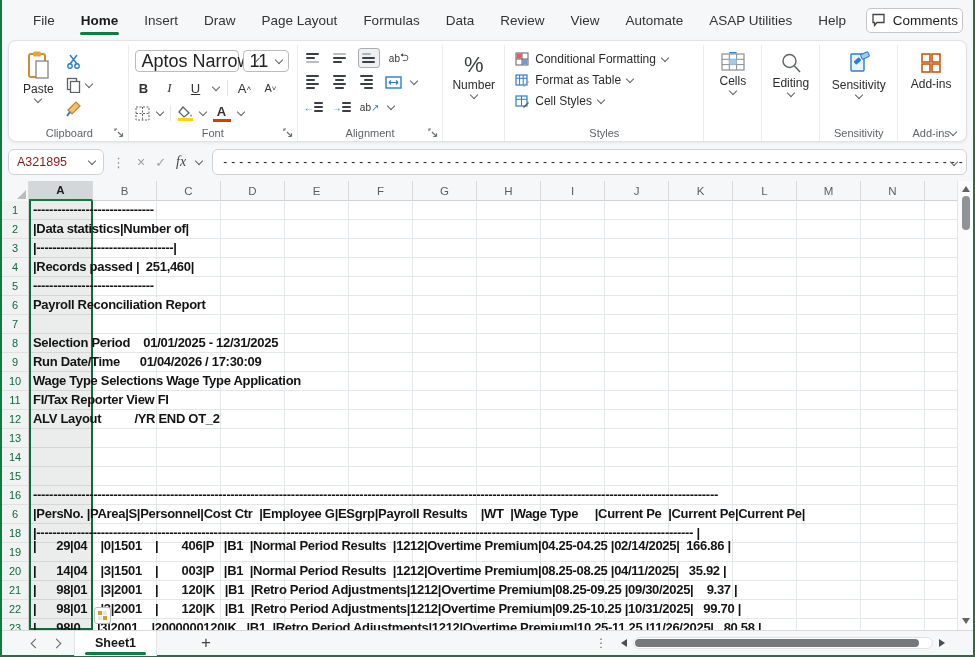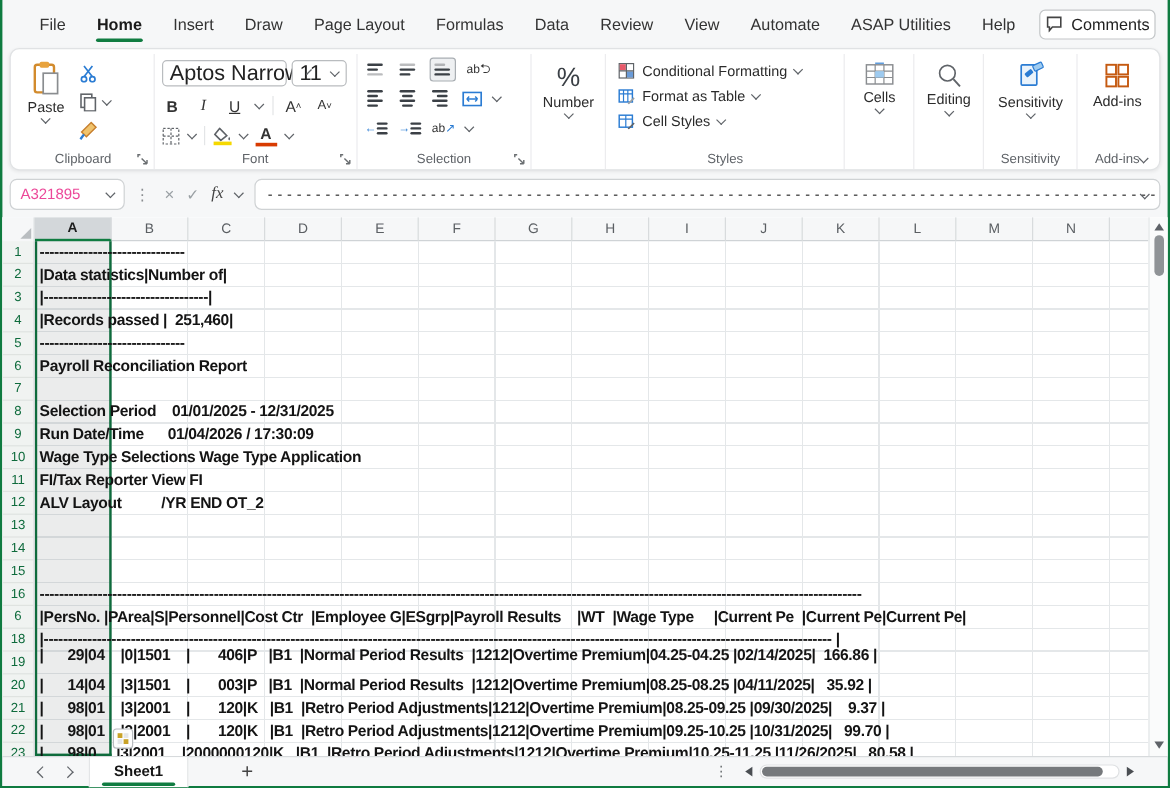--- a/index.html
+++ b/index.html
@@ -45,21 +45,21 @@
   .num-pct { font-size:22px; color:#3b4046; line-height:22px; font-weight:400; }
   .u-red { border-bottom:3px solid #d83b01; padding-bottom:0px; }
   .u-yel { border-bottom:3px solid #f5d800; padding-bottom:0px; }
   .ribbon-collapse { position:absolute; right:10px; bottom:6px; }
 
   
   .formularow { position:absolute; top:147px; left:8px; right:8px; height:30px;
                 display:flex; align-items:center; gap:6px; }
   .namebox { width:96px; height:26px; background:#fff; border:1px solid #cfd2d4; border-radius:6px;
              display:flex; align-items:center; justify-content:space-between; padding:0 8px;
-             font-size:12.5px; color:#ec4899; }
+             font-size:12.5px; color:#7f1d1d; }
   .fxdots { color:#8a8d90; font-size:13px; padding:0 2px; }
   .fxbtns { display:flex; align-items:center; gap:10px; padding:0 4px; }
   .fxbtns .x { color:#9aa0a4; font-size:14px; }
   .fxbtns .ck { color:#9aa0a4; font-size:13px; }
   .fxbtns .fx { font-family:"Liberation Serif", serif; font-style:italic; font-size:14px; color:#444; }
   .fbar { flex:1; height:26px; background:#fff; border:1px solid #cfd2d4; border-radius:6px;
           display:flex; align-items:center; padding:0 20px 0 10px; overflow:hidden; position:relative; }
   .fbar .content { font-size:12px; color:#222; letter-spacing:4px; white-space:pre; }
   .fbar .cv { position:absolute; right:9px; top:11px; }
 
@@ -333,21 +333,21 @@
             <span style="font-size:10px; color:#2b7cd3;">→</span>
             <span class="bars">
               <b style="width:9px"></b>
               <b style="width:9px"></b>
               <b style="width:9px"></b>
             </span>
           </span>
         <span class="tbtn" style="font-size:10px;">ab<span style="color:#2b7cd3;">↗</span></span>
         <span class="cv"></span>
       </div>
-      <div class="rcaption">Selection</div>
+      <div class="rcaption">Alignment</div>
       <span class="launcher icon">
         <svg width="10" height="10" viewBox="0 0 10 10">
             <path d="M1 3 V1 H3 M4 4 L8.5 8.5 M8.5 8.5 v-3.2 M8.5 8.5 h-3.2" stroke="#6a6e71" stroke-width="1.2" fill="none"></path>
           </svg>
       </span>
     </div>
 
     <div class="rgroup" style="width:62px;">
       <div class="bigbtn" style="margin-top:4px;">
         <span class="num-pct">%</span>

